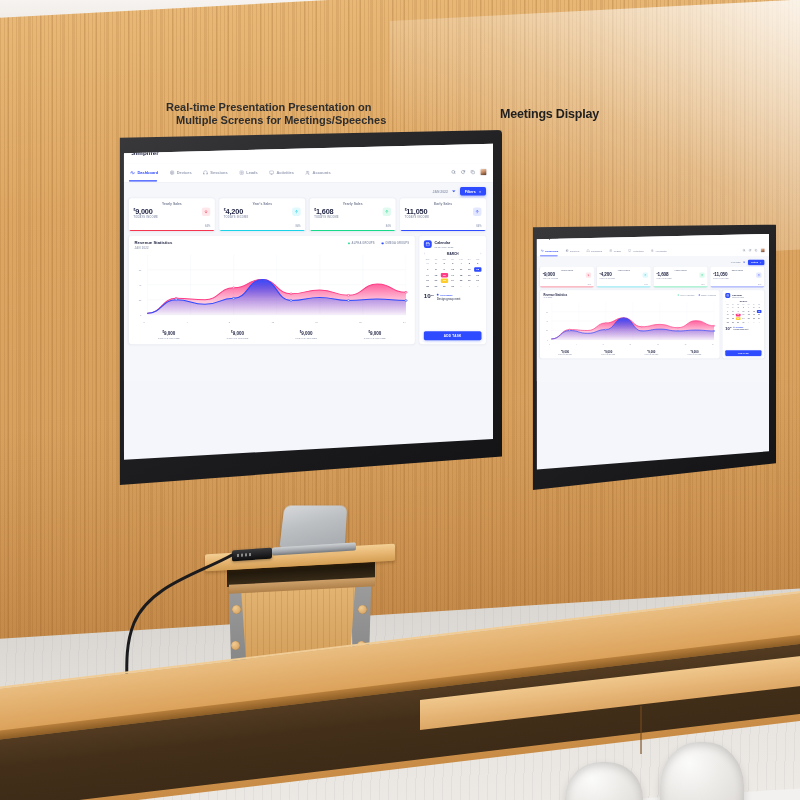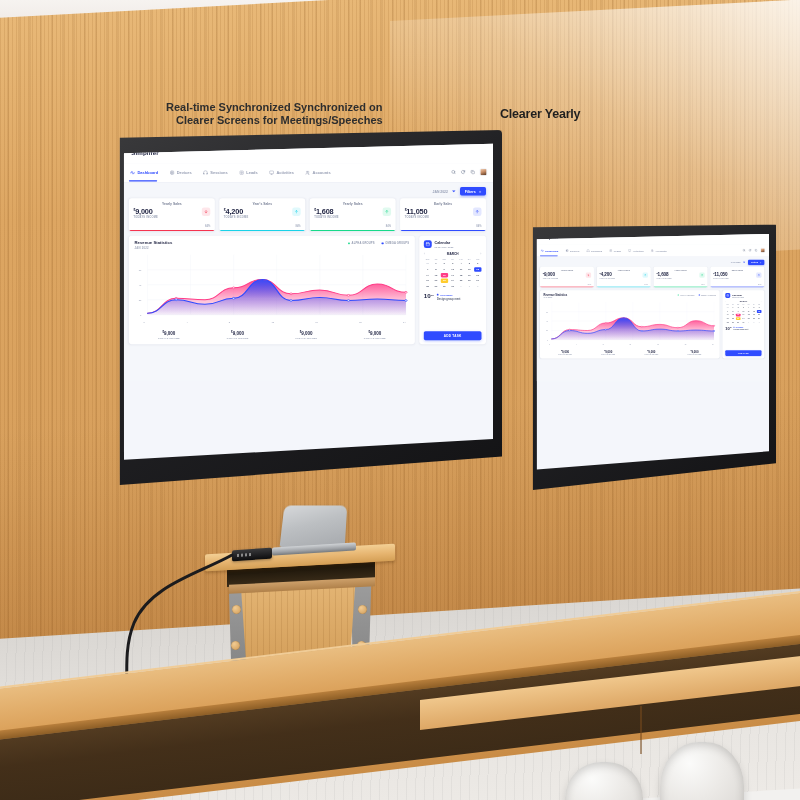--- a/index.html
+++ b/index.html
@@ -1067,17 +1067,17 @@
   <div class="counter-front"></div>
   <div class="ledge"></div>
   <div class="counter-seam" style="left:640px; top:706px; transform:skewY(-6.8deg);"></div>
 
   <div class="chair" id="chair-1"></div>
   <div class="chair" id="chair-2"></div>
 </div>
 
 <div id="headline">
   <div class="sub">
-    <span class="s1">Real-time Synchronized Synchronized on</span>
-    <span class="s2">Clearer Screens for Meetings/Speeches</span>
+    <span class="s1">Real-time Presentation Presentation on</span>
+    <span class="s2">Multiple Screens for Meetings/Speeches</span>
   </div>
-  <div class="tagline">Clearer Yearly</div>
+  <div class="tagline">Meetings Display</div>
 </div>
 
 </body></html>

